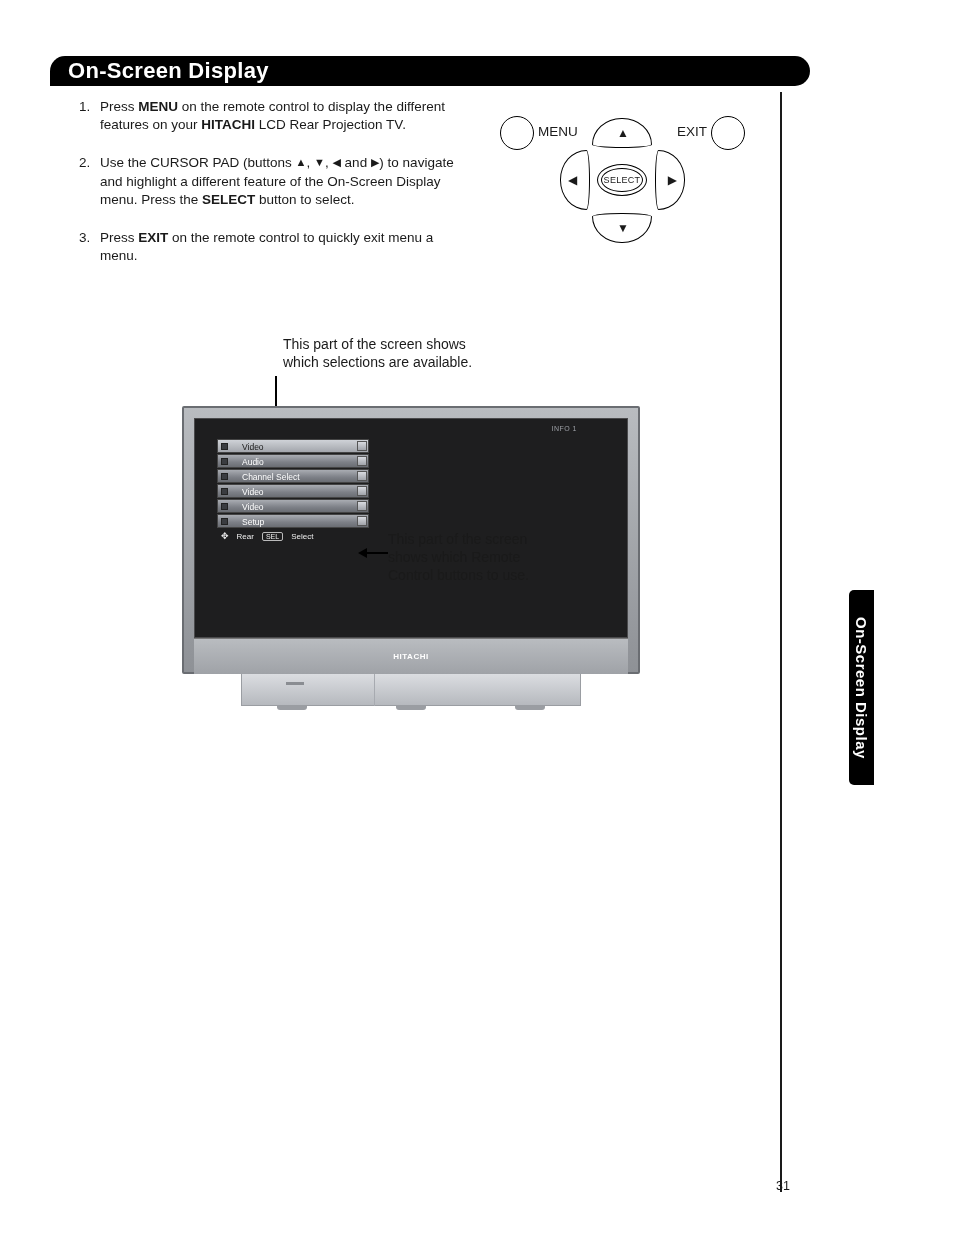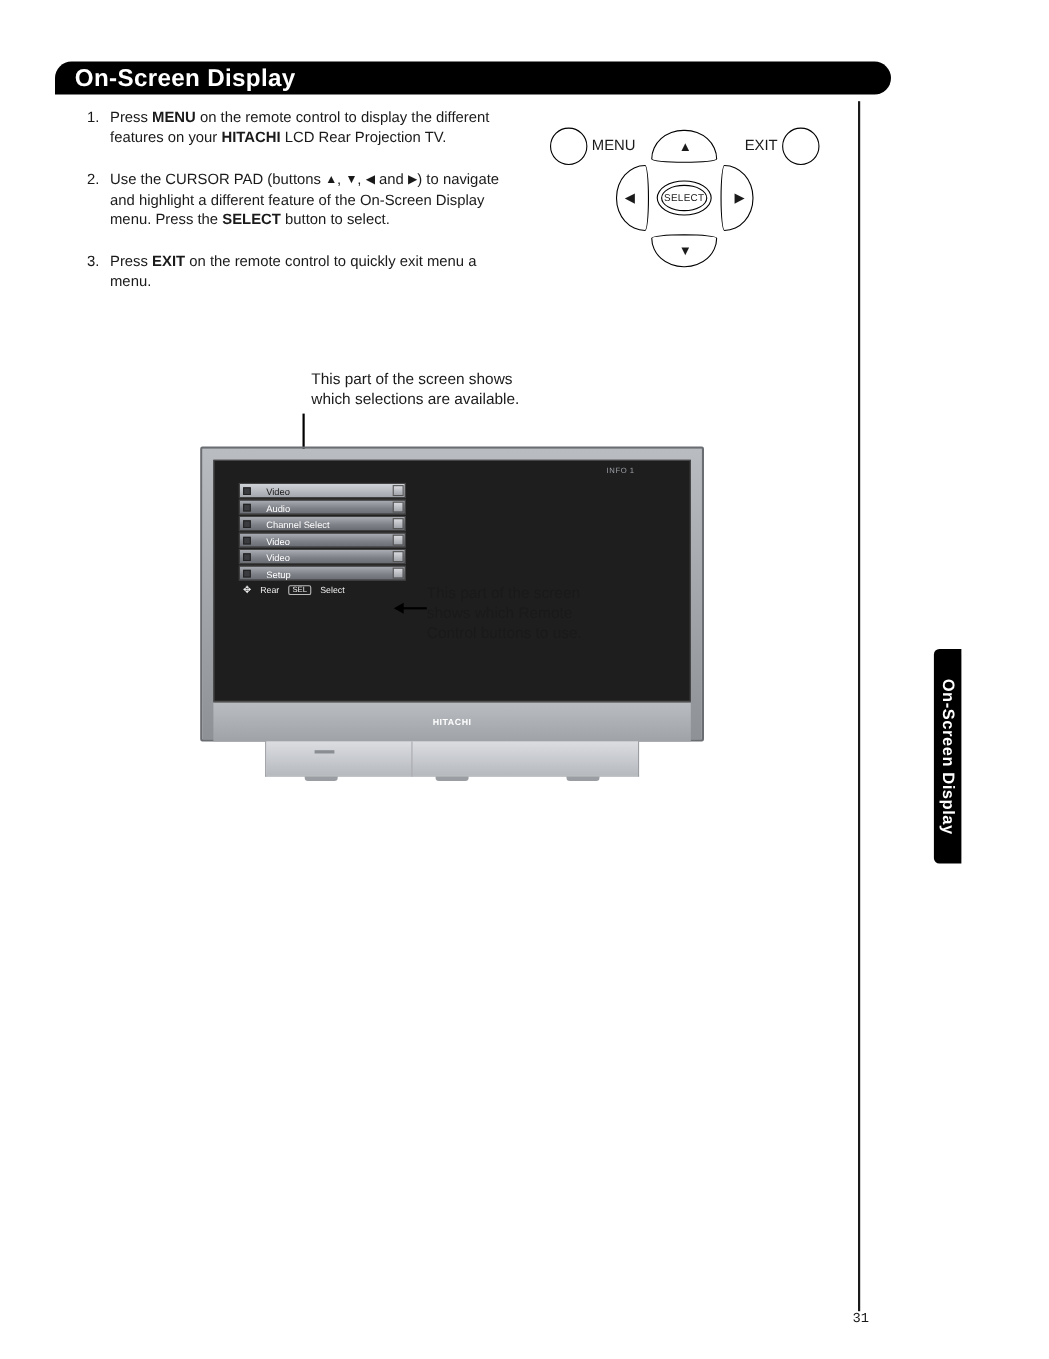--- a/index.html
+++ b/index.html
@@ -133,21 +133,21 @@
     position:absolute; right:80px; top:590px;
     width:25px; height:195px;
     background:#000; color:#fff;
     display:flex; align-items:center; justify-content:center;
     border-radius:5px 0 0 5px;
     writing-mode: vertical-rl;
     font-weight:700; font-size:15px; letter-spacing:0.5px;
     font-family: Arial, sans-serif;
   }
   
-  .page-num { position:absolute; right:164px; bottom:29px; font-size:12.5px;font-family:Liberation Mono, monospace;}
+  .page-num { position:absolute; right:164px; bottom:42px; font-size:12.5px;}
   
   .right-rule { position:absolute; left:780px; top:92px; width:2px; height:1100px; background:#1a1a1a;}
 </style>
 </head>
 <body>
 
 <div class="title-bar">
   <span>On-Screen Display</span>
 </div>
 

